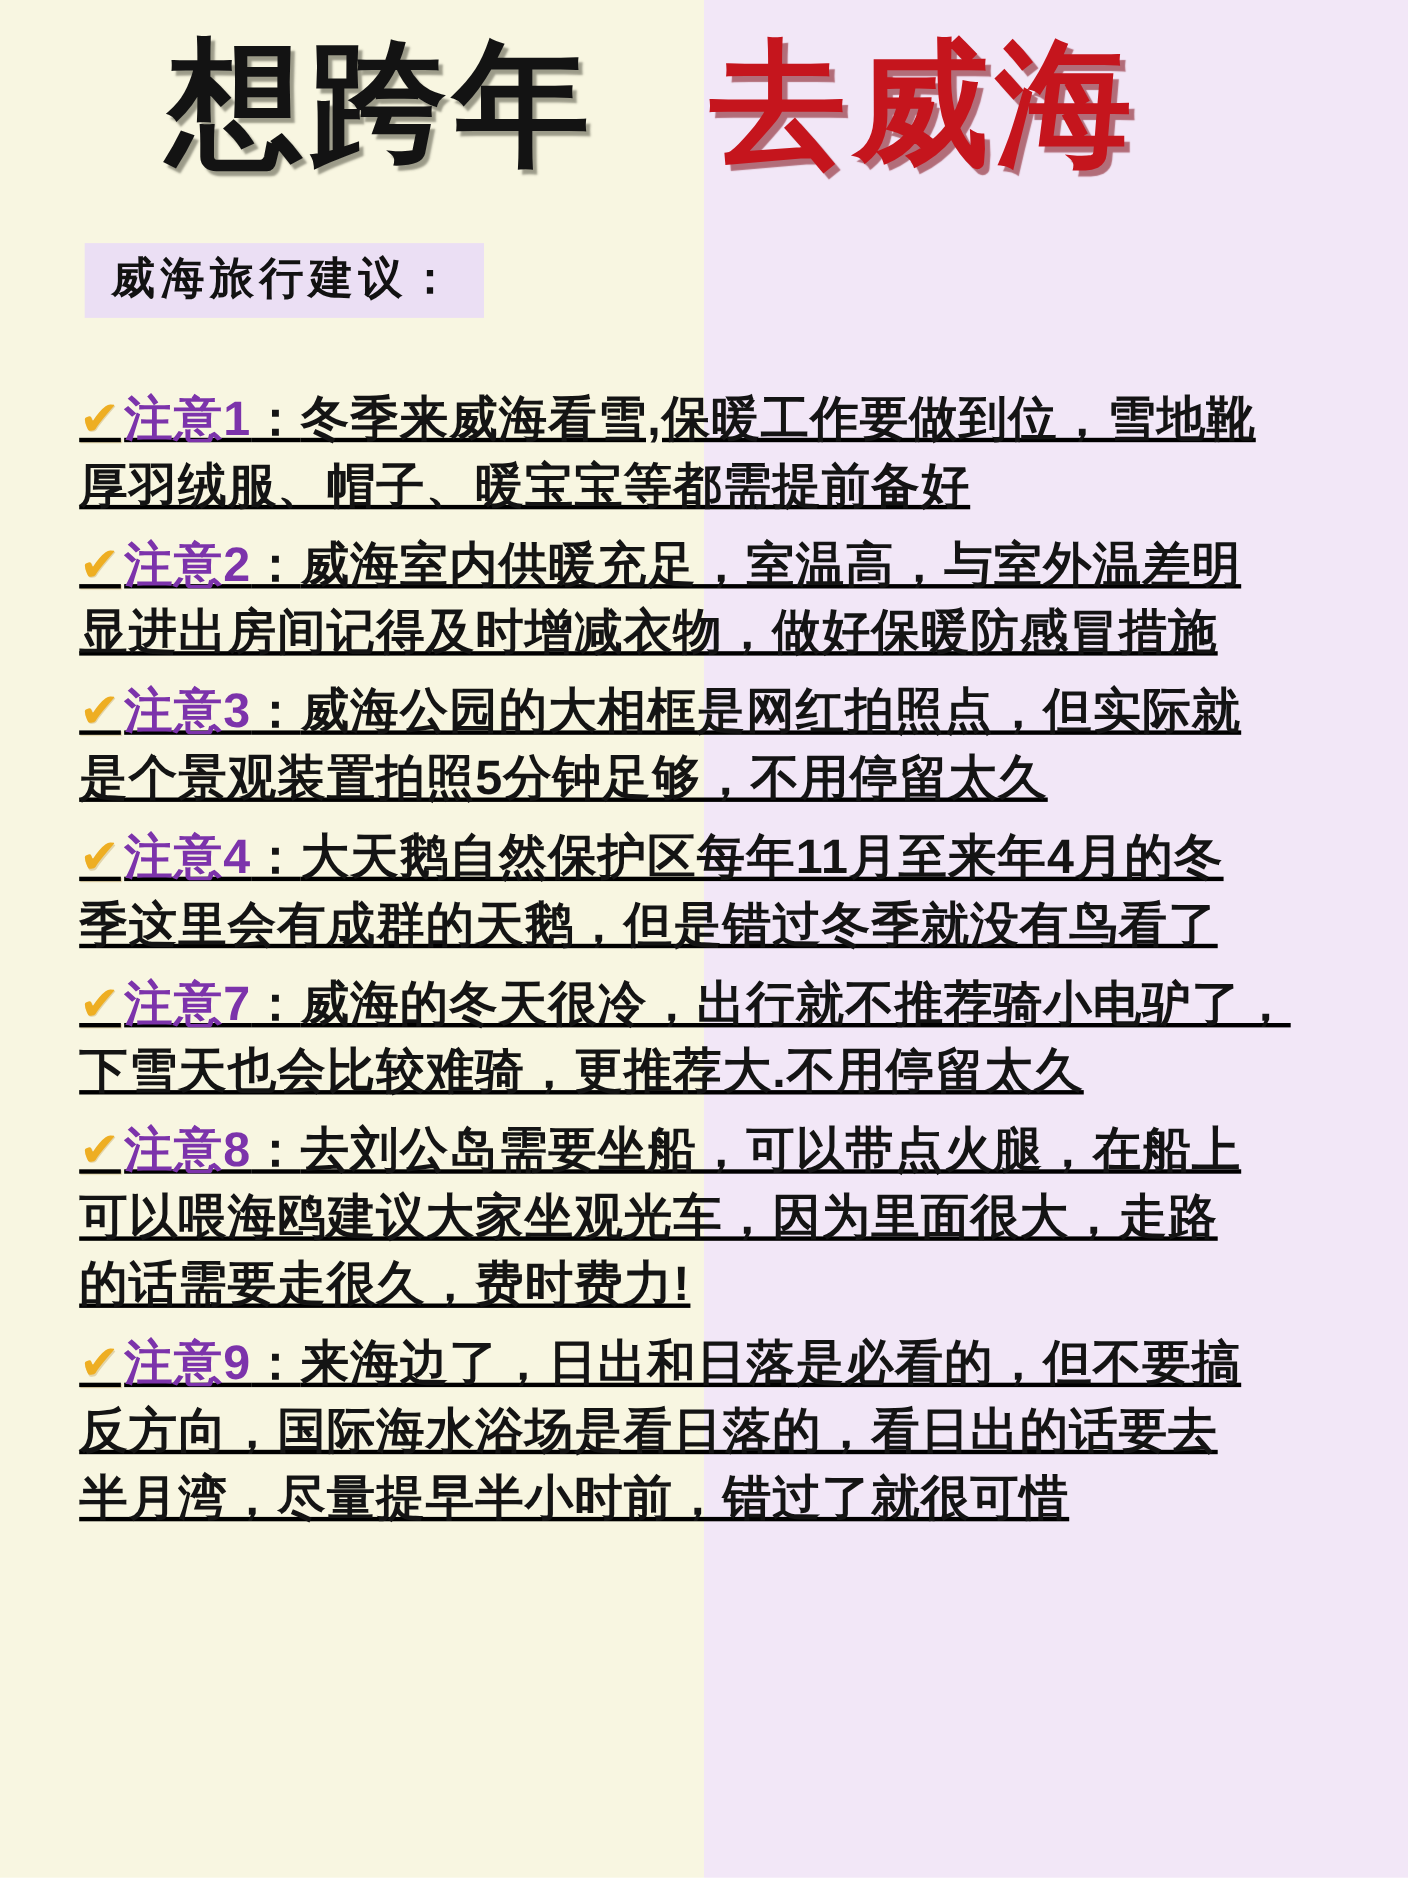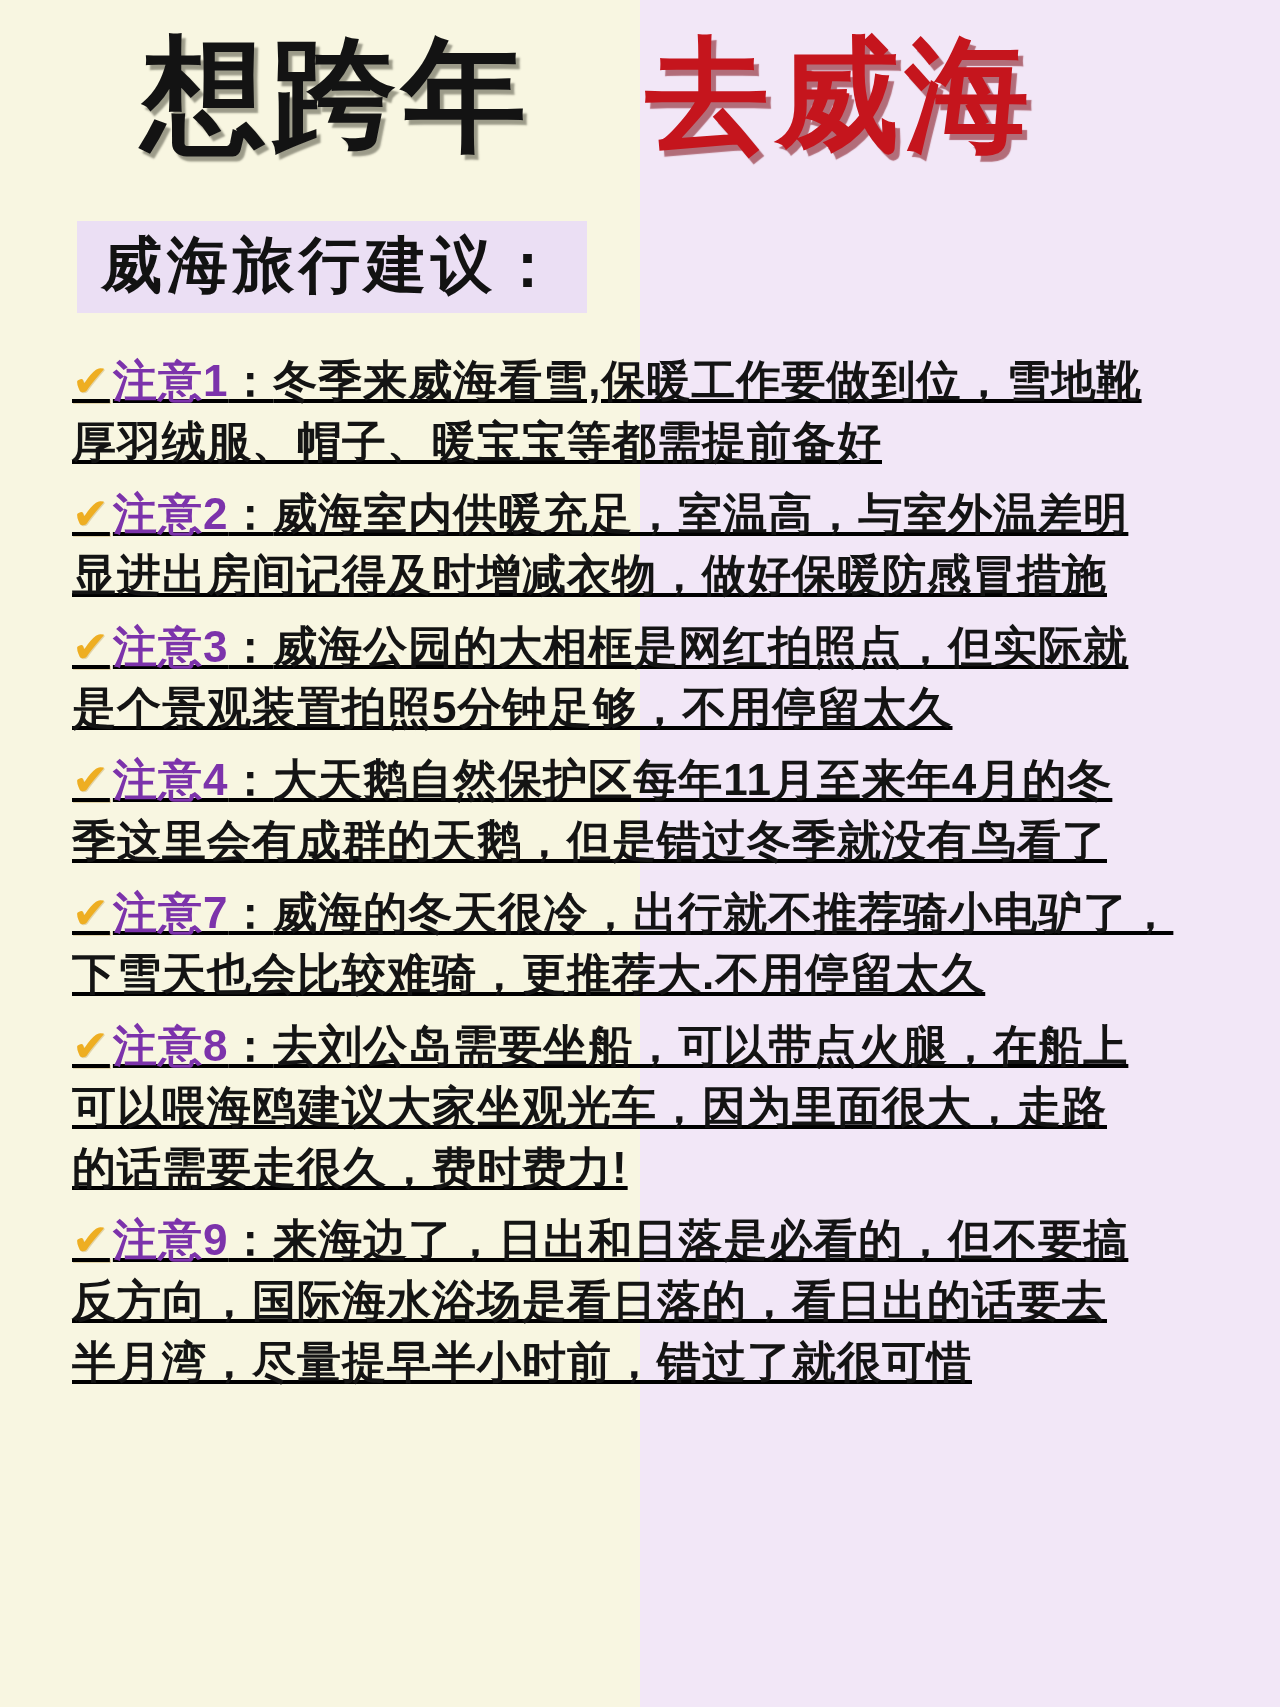--- a/index.html
+++ b/index.html
@@ -16,36 +16,37 @@
     position: absolute;
     top: 0;
     font-size: 124px;
     font-weight: 900;
     line-height: 1.12;
     letter-spacing: 6px;
     white-space: nowrap;
     text-align: center;
   }
   .title-left  {
-    left: 12px; width: 650px;
+    left: 0; width: 650px;
     color: #131313;
     text-shadow: 4px 5px 2px rgba(45, 45, 30, 0.45);
+    padding-left: 22px;
   }
   .title-right {
     left: 622px; width: 436px;
     color: #c5151d;
     text-shadow: 5px 6px 1px rgba(126, 10, 18, 0.55);
   }
   .subtitle {
     position: absolute;
     top: 221px;
     left: 77px;
     background: #ebdff4;
     color: #121212;
-    font-size: 61px;
+    font-size: 40px;
     line-height: 1.15;
     font-weight: 900;
     letter-spacing: 5px;
     padding: 9px 24px 13px 24px;
   }
   .tips {
     position: absolute;
     top: 350px;
     left: 72px;
     width: 1150px;

